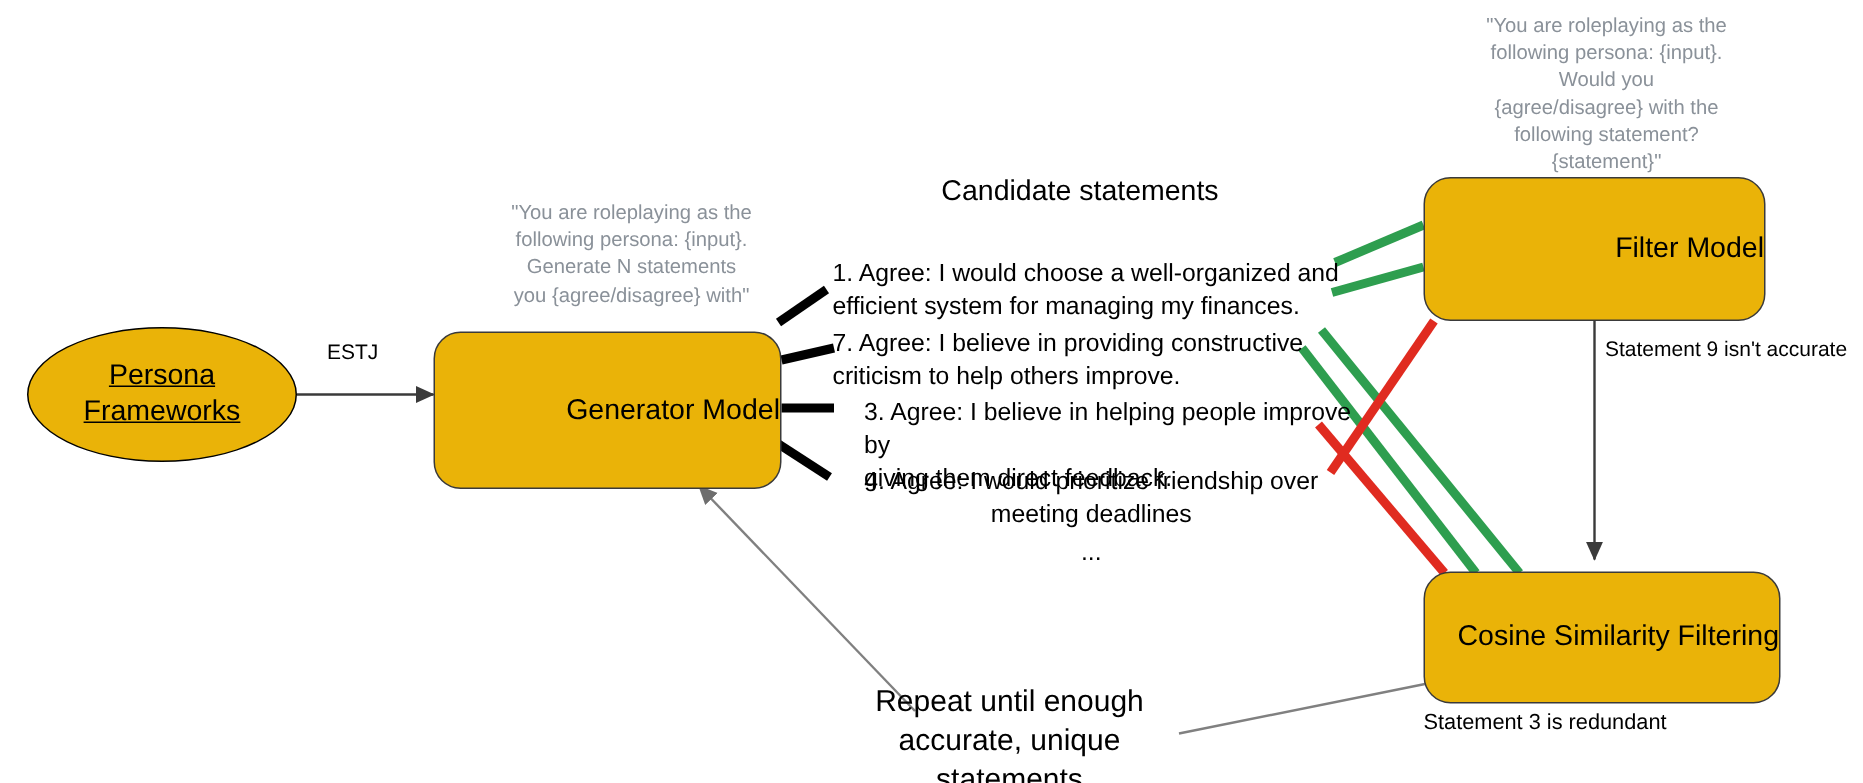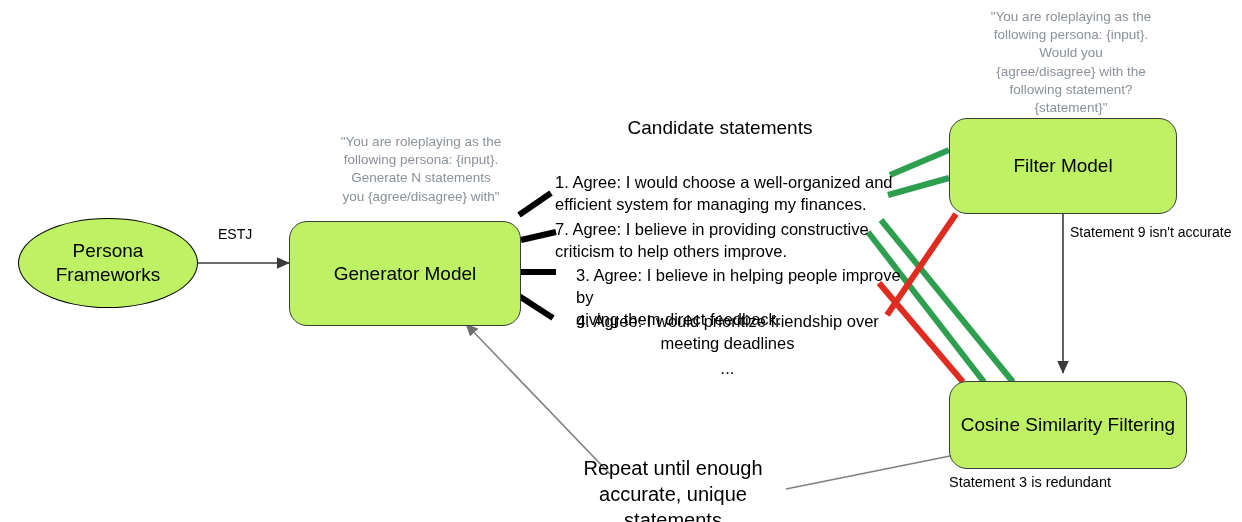--- a/index.html
+++ b/index.html
@@ -26,35 +26,36 @@
     height: 522px;
     pointer-events: none;
   }
 
   
   .node {
     position: absolute;
     box-sizing: border-box;
     display: flex;
     align-items: center;
-    justify-content: center;
+    justify-content: flex-end;
     text-align: center;
     color: #000000;
-    background: #bef264;
+    background: #eab308;
   }
   .rbox {
     border: 1.4px solid #3a3a3a;
     border-radius: 18px;
     font-size: 19px;
   }
   .ellipse {
     border: 1.4px solid #000000;
     border-radius: 50%;
     font-size: 19px;
     line-height: 1.25;
+    text-decoration: underline;
   }
 
   
   .txt {
     position: absolute;
     color: #000000;
     text-align: center;
     white-space: pre-line;
   }
   .prompt-note {

